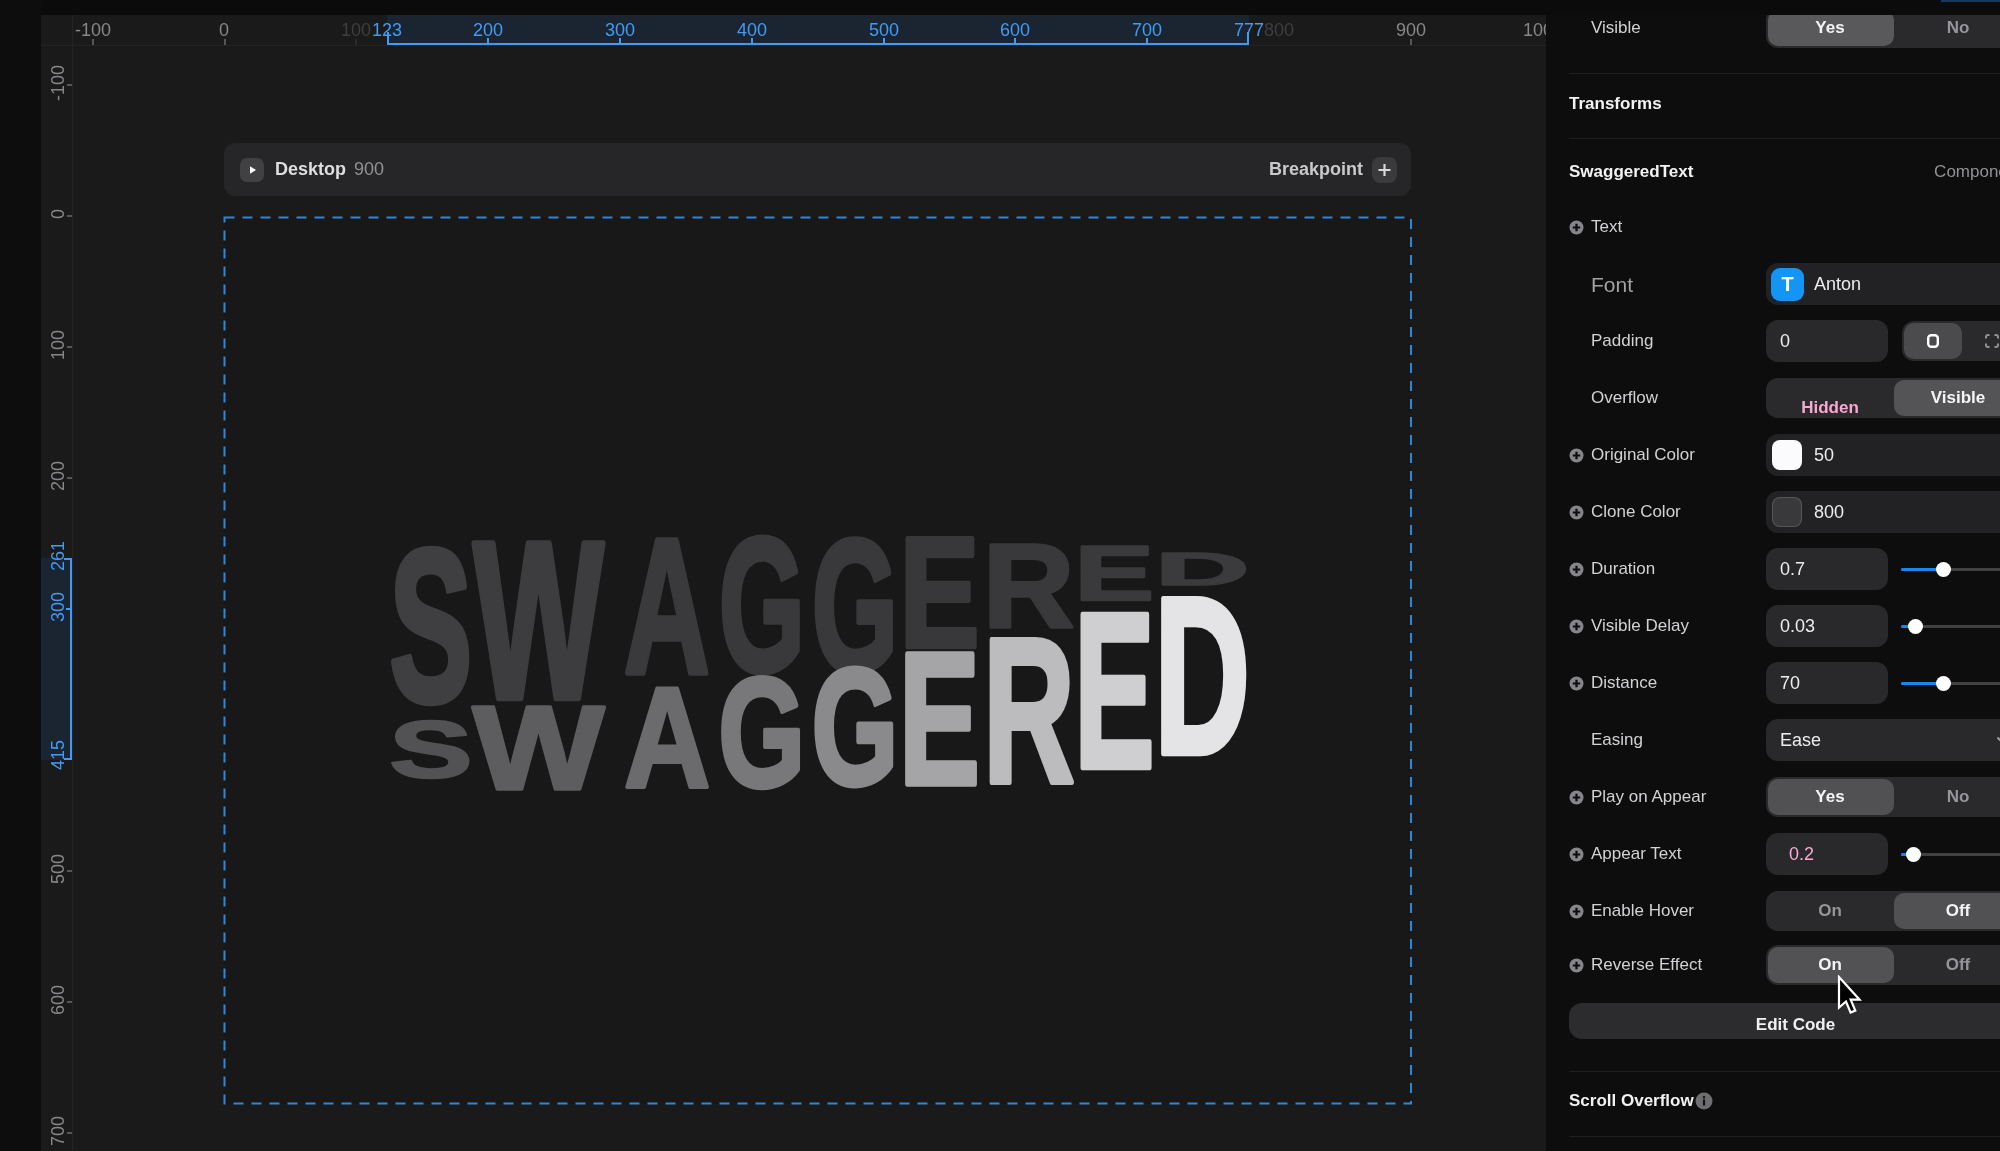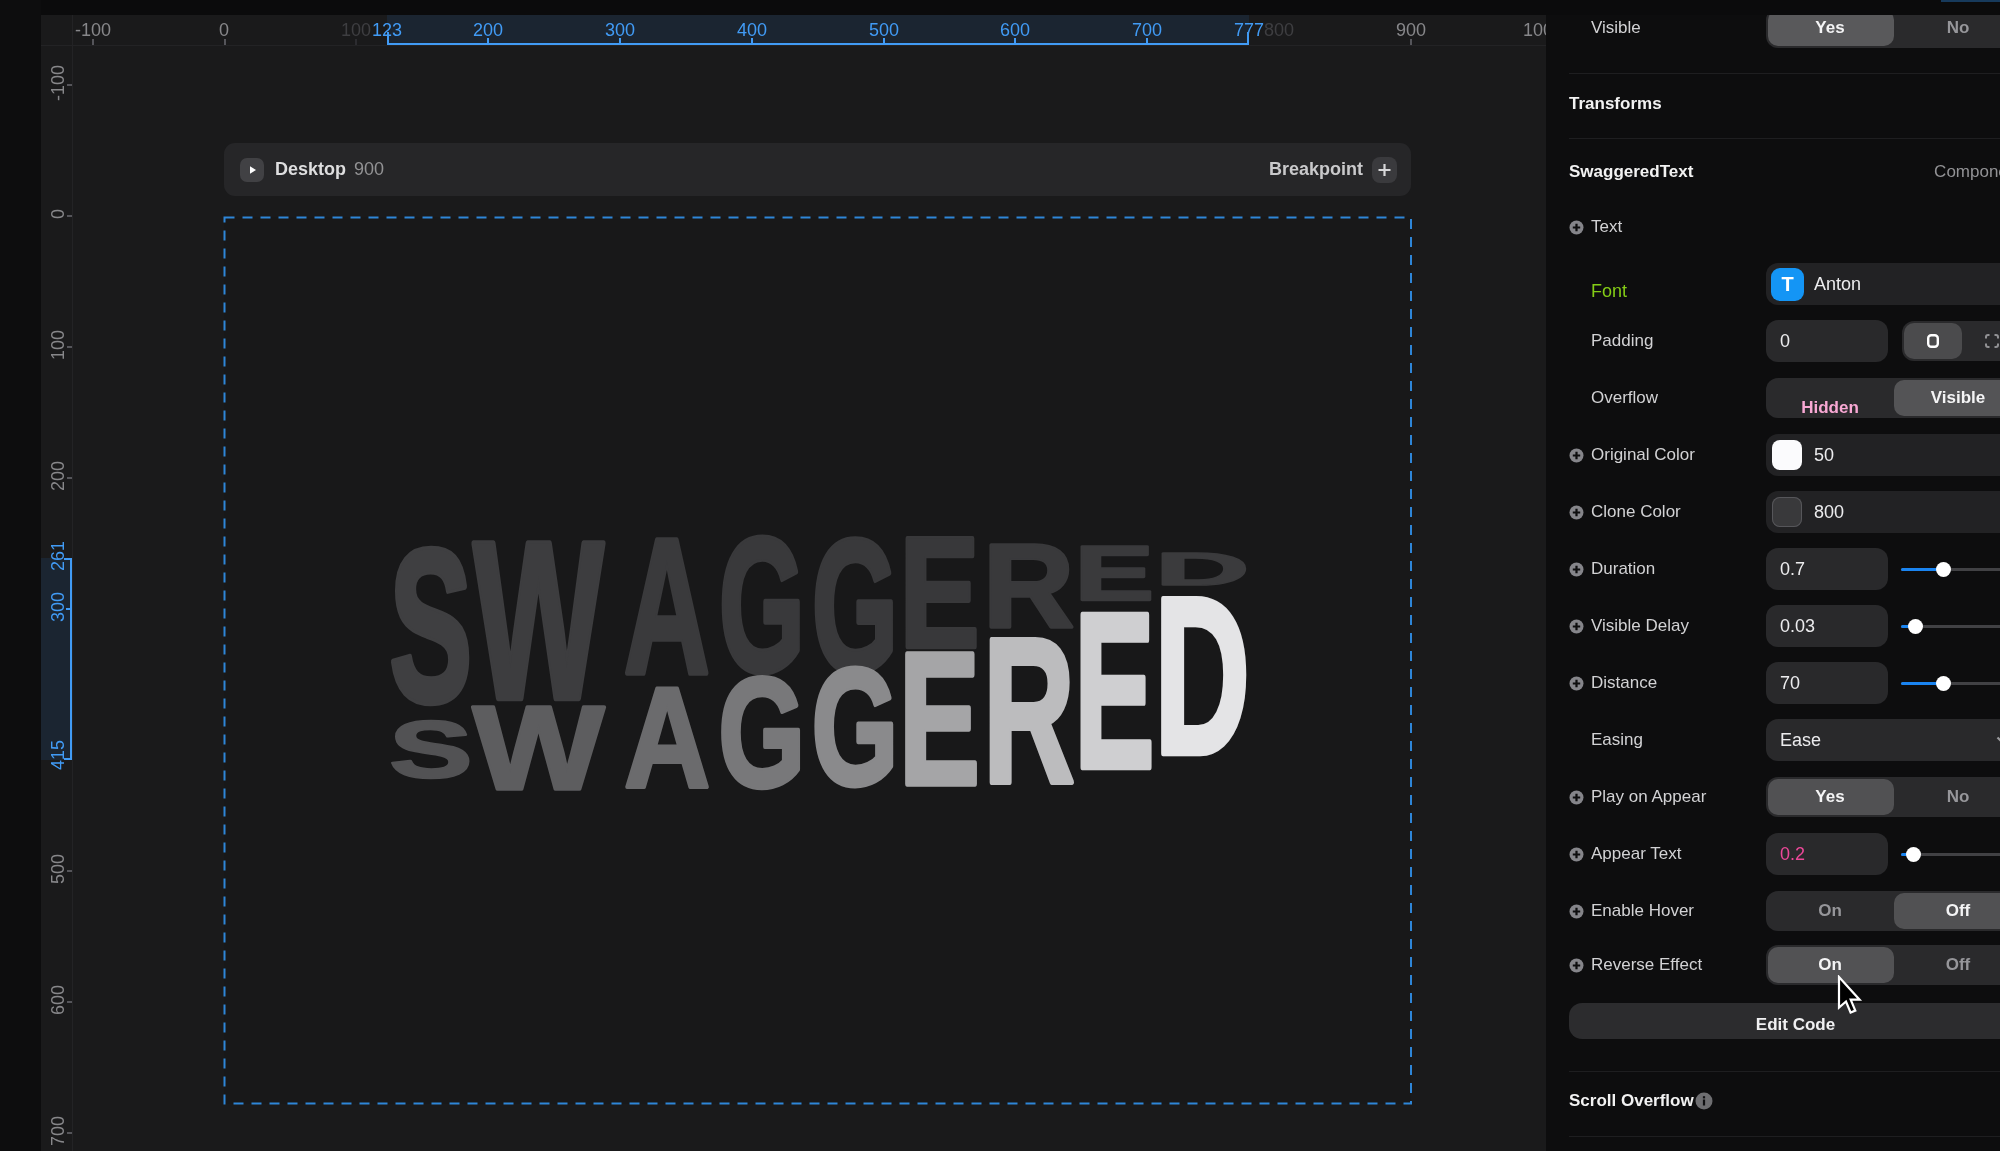--- a/index.html
+++ b/index.html
@@ -121,21 +121,21 @@
 <svg style="position:absolute;left:1976px;top:95px" width="18" height="18">
       <path d="M9 1v16M1 9h16" stroke="#e3e3e5" stroke-width="2"></path>
     </svg>
 <div class="hdr" style="left:1541px;top:161px">SwaggeredText</div>
 <div style="position:absolute;left:1900px;top:161px;width:94px;text-align:right;font-size:17px;line-height:22px;color:#929295">Component</div>
 <svg style="position:absolute;left:1540.5px;top:219.5px" width="15" height="15">
       <circle cx="7.5" cy="7.5" r="7" fill="#85858a"></circle>
       <path d="M7.5 3.8v7.4M3.8 7.5h7.4" stroke="#0d0d0e" stroke-width="2.2"></path>
     </svg>
     <div style="position:absolute;left:1563px;top:216px;font-size:17px;line-height:22px;color:#d2d2d4">Text</div>
-<div style="position:absolute;left:1563px;top:280px;font-size:18px;line-height:22px;color:#84cc16">Font</div>
+<div style="position:absolute;left:1563px;top:274px;font-size:21px;line-height:22px;color:#a3a3a3">Font</div>
 <div style="position:absolute;left:1738px;top:263px;width:256px;height:42px;border-radius:12px;background:#222224"></div>
 <div style="position:absolute;left:1743px;top:267.5px;width:33px;height:33px;border-radius:9px;background:#1495f5;color:#fff;font-weight:bold;font-size:20px;line-height:33px;text-align:center">T</div>
 <div style="position:absolute;left:1786px;top:273px;font-size:18px;line-height:22px;color:#ececee">Anton</div>
 <div style="position:absolute;left:1563px;top:330px;font-size:17px;line-height:22px;color:#d2d2d4">Padding</div>
 <div style="position:absolute;left:1738px;top:320px;width:122px;height:42px;border-radius:12px;background:#29292b;color:#ececee;font-size:18px;line-height:42px;padding-left:14px;box-sizing:border-box">0</div>
 <div style="position:absolute;left:1874px;top:321px;width:120px;height:40px;border-radius:12px;background:#2a2a2c"></div>
 <div style="position:absolute;left:1876px;top:323px;width:58px;height:36px;border-radius:10px;background:#4b4b4d"></div>
 <svg style="position:absolute;left:1899px;top:334px" width="12" height="14">
       <rect x="1.2" y="1.2" width="9.6" height="11.6" rx="3" fill="none" stroke="#fff" stroke-width="2.4"></rect>
     </svg>
@@ -202,21 +202,21 @@
     <div style="position:absolute;left:1563px;top:786px;font-size:17px;line-height:22px;color:#d2d2d4">Play on Appear</div>
 <div style="position:absolute;left:1738px;top:777px;width:256px;height:40px;border-radius:12px;background:#2a2a2c"></div>
 <div style="position:absolute;left:1740px;top:779px;width:126px;height:36px;border-radius:10px;background:#515153"></div>
 <div class="segt" style="left:1742px;top:786px;color:#f4f4f5">Yes</div>
 <div class="segt" style="left:1870px;top:786px;color:#96969a">No</div>
 <svg style="position:absolute;left:1540.5px;top:846.5px" width="15" height="15">
       <circle cx="7.5" cy="7.5" r="7" fill="#85858a"></circle>
       <path d="M7.5 3.8v7.4M3.8 7.5h7.4" stroke="#0d0d0e" stroke-width="2.2"></path>
     </svg>
     <div style="position:absolute;left:1563px;top:843px;font-size:17px;line-height:22px;color:#d2d2d4">Appear Text</div>
-<div style="position:absolute;left:1738px;top:833px;width:122px;height:42px;border-radius:12px;background:#29292b;color:#ec4899;font-size:18px;line-height:42px;padding-left:14px;box-sizing:border-box">0.2</div>
+<div style="position:absolute;left:1738px;top:833px;width:122px;height:42px;border-radius:12px;background:#29292b;color:#f9a8d4;font-size:18px;line-height:42px;padding-left:23px;box-sizing:border-box">0.2</div>
 <div style="position:absolute;left:1873px;top:852.5px;width:120px;height:3px;border-radius:2px;background:#414144"></div>
     <div style="position:absolute;left:1873px;top:852.5px;width:13px;height:3px;border-radius:2px;background:#1a84f0"></div>
     <div style="position:absolute;left:1878px;top:846.5px;width:15px;height:15px;border-radius:50%;background:#fff"></div>
 <svg style="position:absolute;left:1540.5px;top:903.5px" width="15" height="15">
       <circle cx="7.5" cy="7.5" r="7" fill="#85858a"></circle>
       <path d="M7.5 3.8v7.4M3.8 7.5h7.4" stroke="#0d0d0e" stroke-width="2.2"></path>
     </svg>
     <div style="position:absolute;left:1563px;top:900px;font-size:17px;line-height:22px;color:#d2d2d4">Enable Hover</div>
 <div style="position:absolute;left:1738px;top:891px;width:256px;height:40px;border-radius:12px;background:#2a2a2c"></div>
 <div style="position:absolute;left:1866px;top:893px;width:126px;height:36px;border-radius:10px;background:#515153"></div>

